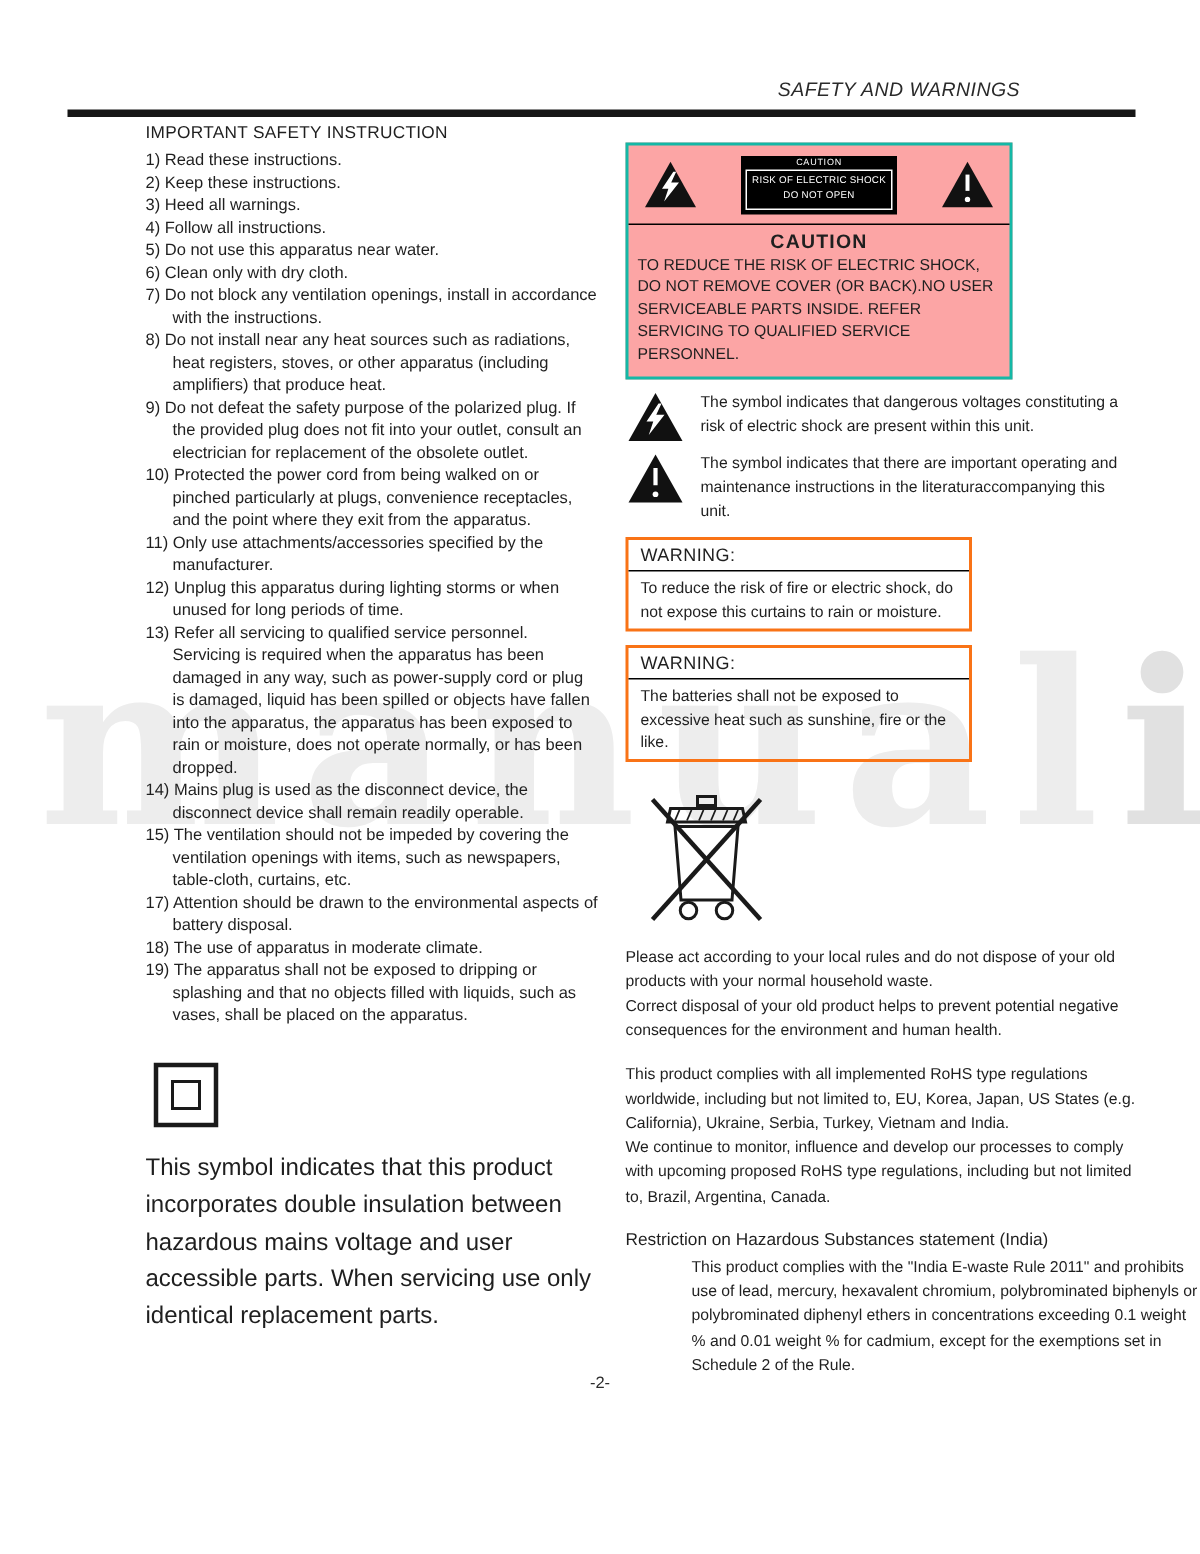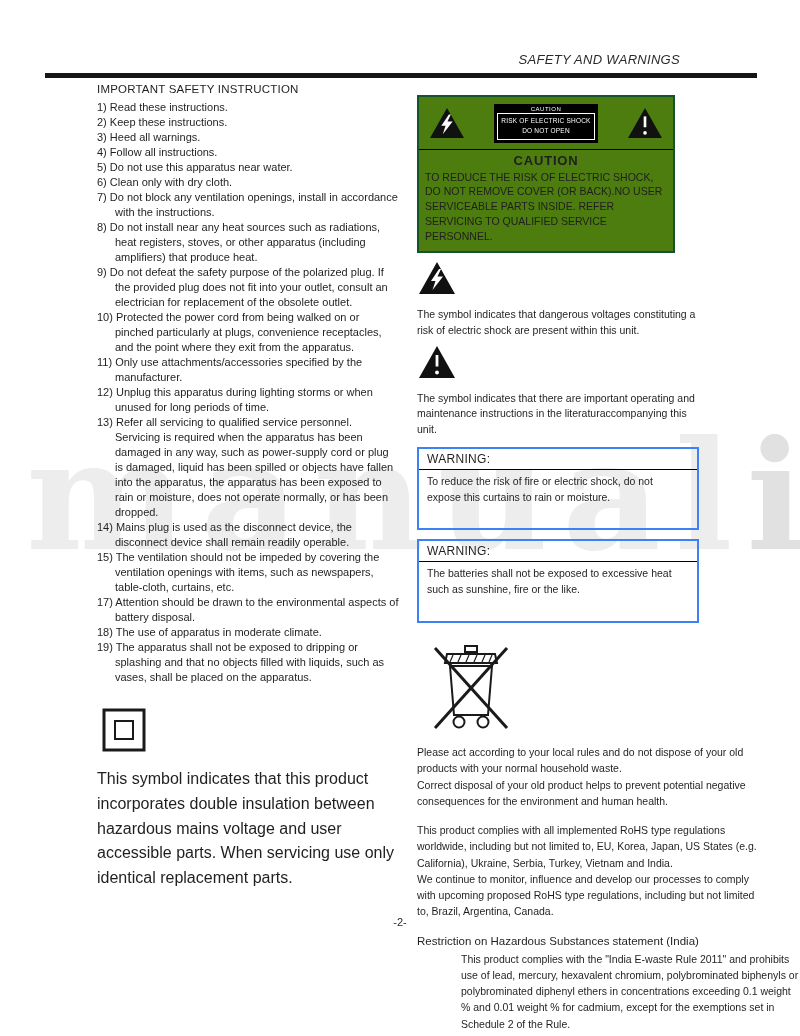--- a/index.html
+++ b/index.html
@@ -31,37 +31,37 @@
   .col-right { width:341px; margin-left:18px; }
 
   .left-heading { font-size:11.5px; letter-spacing:0.2px; margin-bottom:5px; }
   .instructions { font-size:11px; line-height:15px; }
   .instruction { padding-left:18px; text-indent:-18px; }
 
   .double-insulation { margin-top:22px; }
   .di-icon { margin-left:4px; display:block; }
   .di-text { margin-top:14px; font-size:16px; line-height:1.55; width:300px; }
 
-  .caution-panel { width:258px; border:2px solid #14532d; margin-top:12px; background:#4d7c0f; }
+  .caution-panel { width:258px; border:2px solid #14b8a6; margin-top:12px; background:#fca5a5; }
   .caution-top {
     display:flex; align-items:center; justify-content:space-between;
     padding:7px 9px 6px; border-bottom:1.5px solid #000;
   }
   .tri-icon { flex-shrink:0; }
   .shock-label { width:104px; background:#000; color:#fff; text-align:center; padding:2px 3px 3px; }
   .shock-label .sl-line1 { font-size:6px; letter-spacing:0.5px; padding-bottom:1px; }
   .shock-inner { border:1px solid #fff; padding:2px 1px; font-size:6.5px; line-height:1.6; letter-spacing:0.2px; }
   .caution-heading { text-align:center; font-weight:bold; font-size:13px; letter-spacing:0.8px; padding:3px 0 2px; }
   .caution-body { font-size:10.5px; line-height:1.4; padding:0 8px 8px 6px; }
 
   .symbol-notes { margin-top:7px; }
-  .symbol-note { display:flex; gap:10px; margin-bottom:5px;flex-direction:column; }
+  .symbol-note { display:flex; gap:10px; margin-bottom:5px; }
   .symbol-note .note-text { font-size:10.5px; line-height:1.5; width:284px; padding-top:1px; }
 
-  .warning-box { width:282px; border:2px solid #3b82f6; margin-top:9px; padding:3px 8px 23px; }
+  .warning-box { width:231px; border:2px solid #f97316; margin-top:9px; padding:3px 8px 2px; }
   .warning-title {
     font-size:12px; letter-spacing:0.3px; padding:0 8px 3px;
     margin:0 -8px 4px; border-bottom:1px solid #000;
   }
   .warning-text { font-size:10.5px; line-height:1.5; }
 
   .weee { margin:13px 0 6px 12px; }
   .body-text { font-size:10.5px; line-height:1.55; white-space:pre-line; width:341px; }
   .disposal-text { margin-top:5px; }
   .rohs-text { margin-top:13px; }

